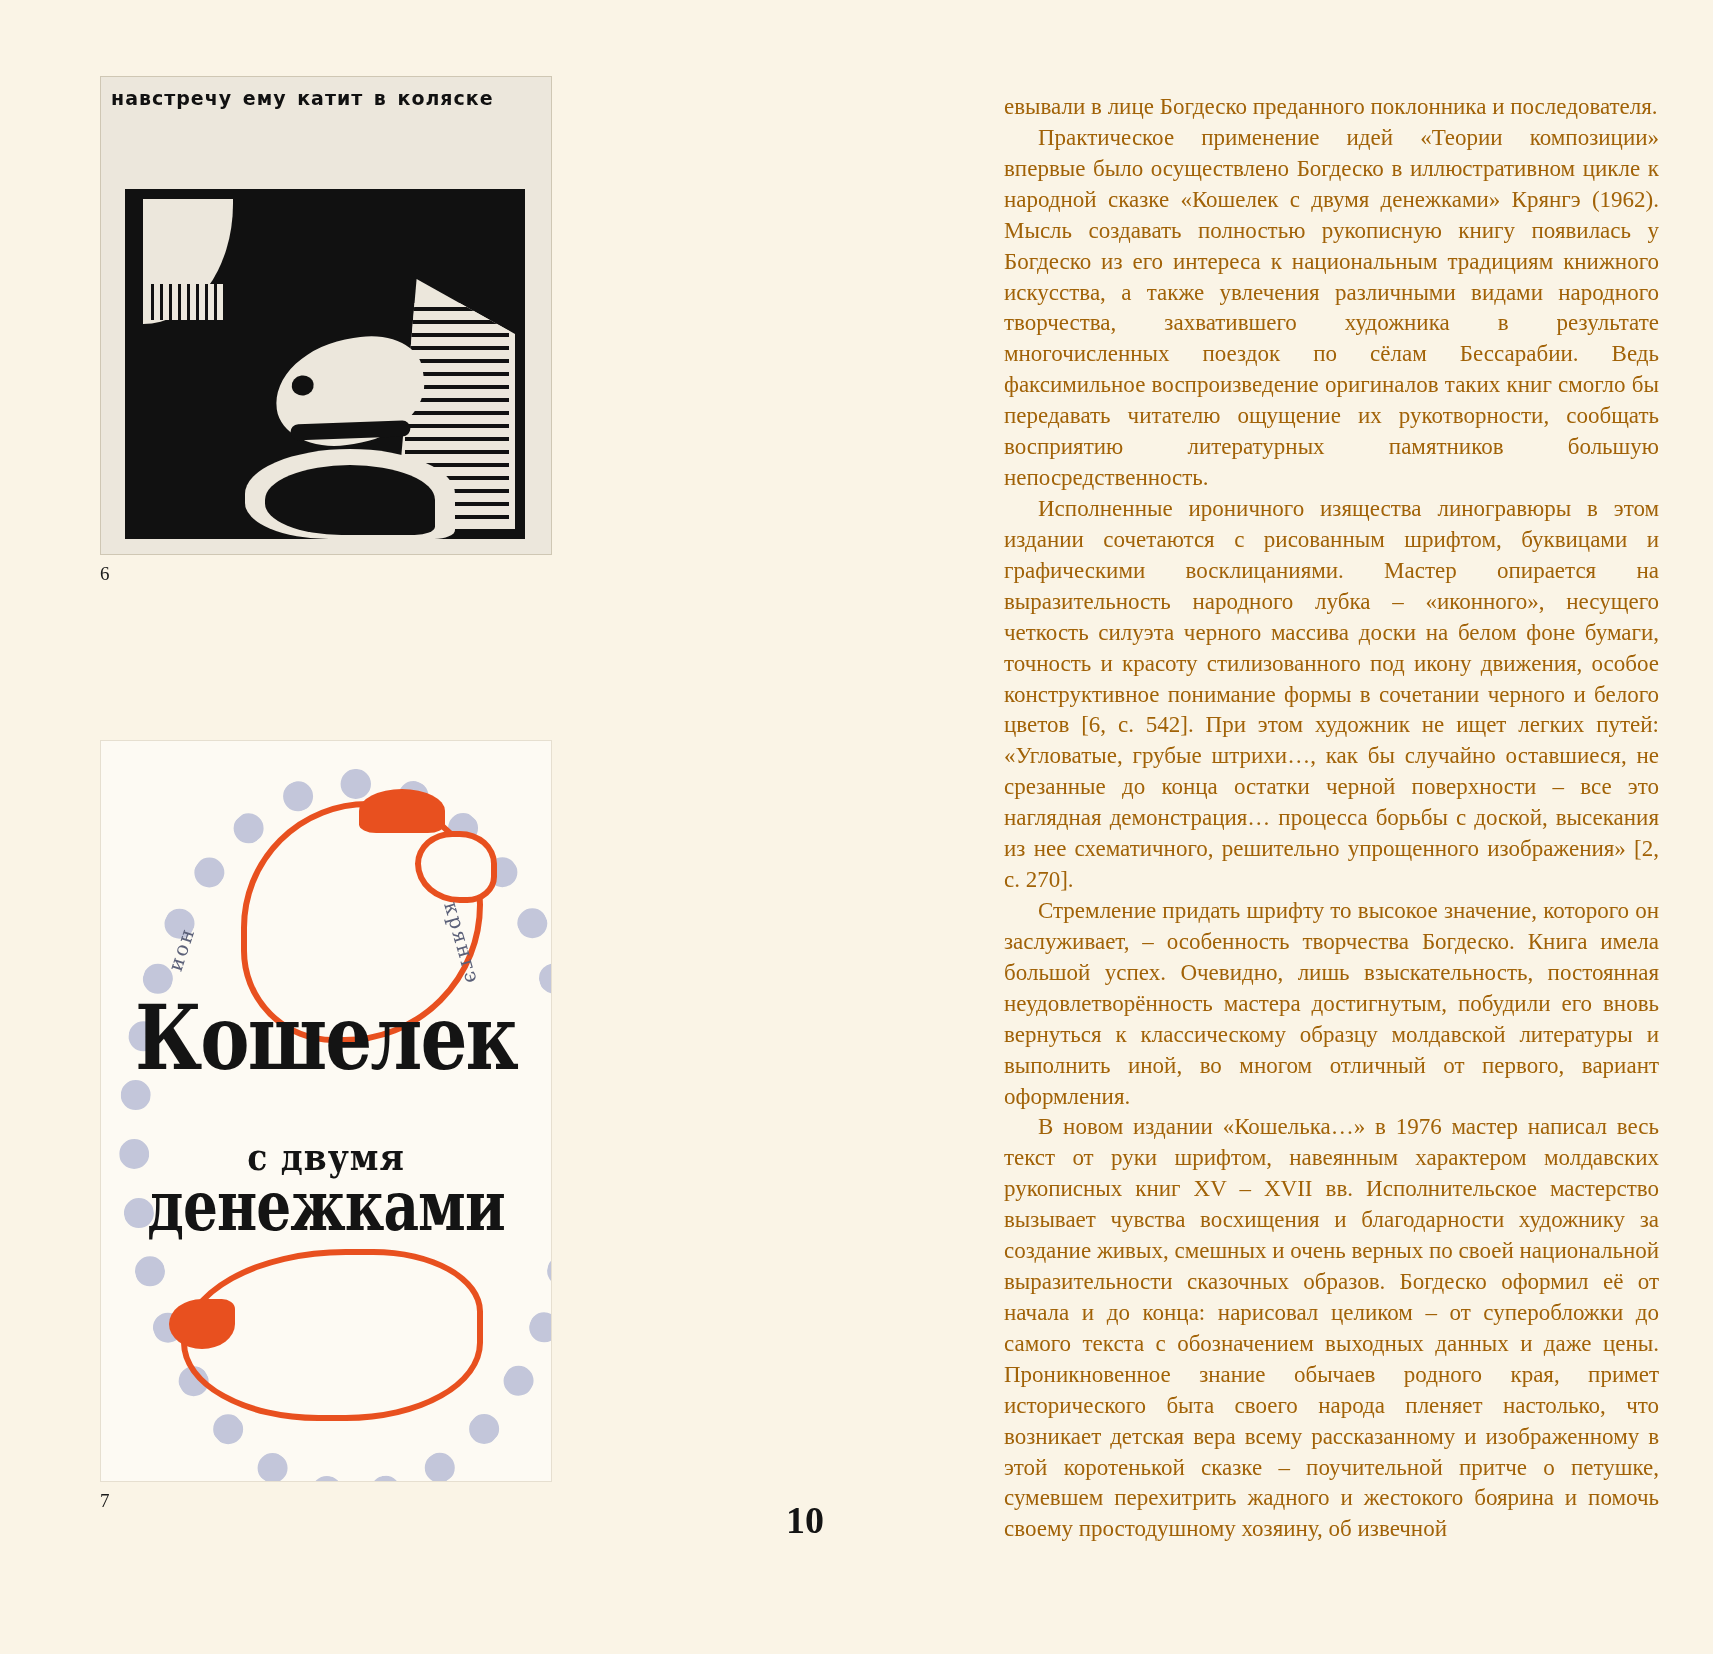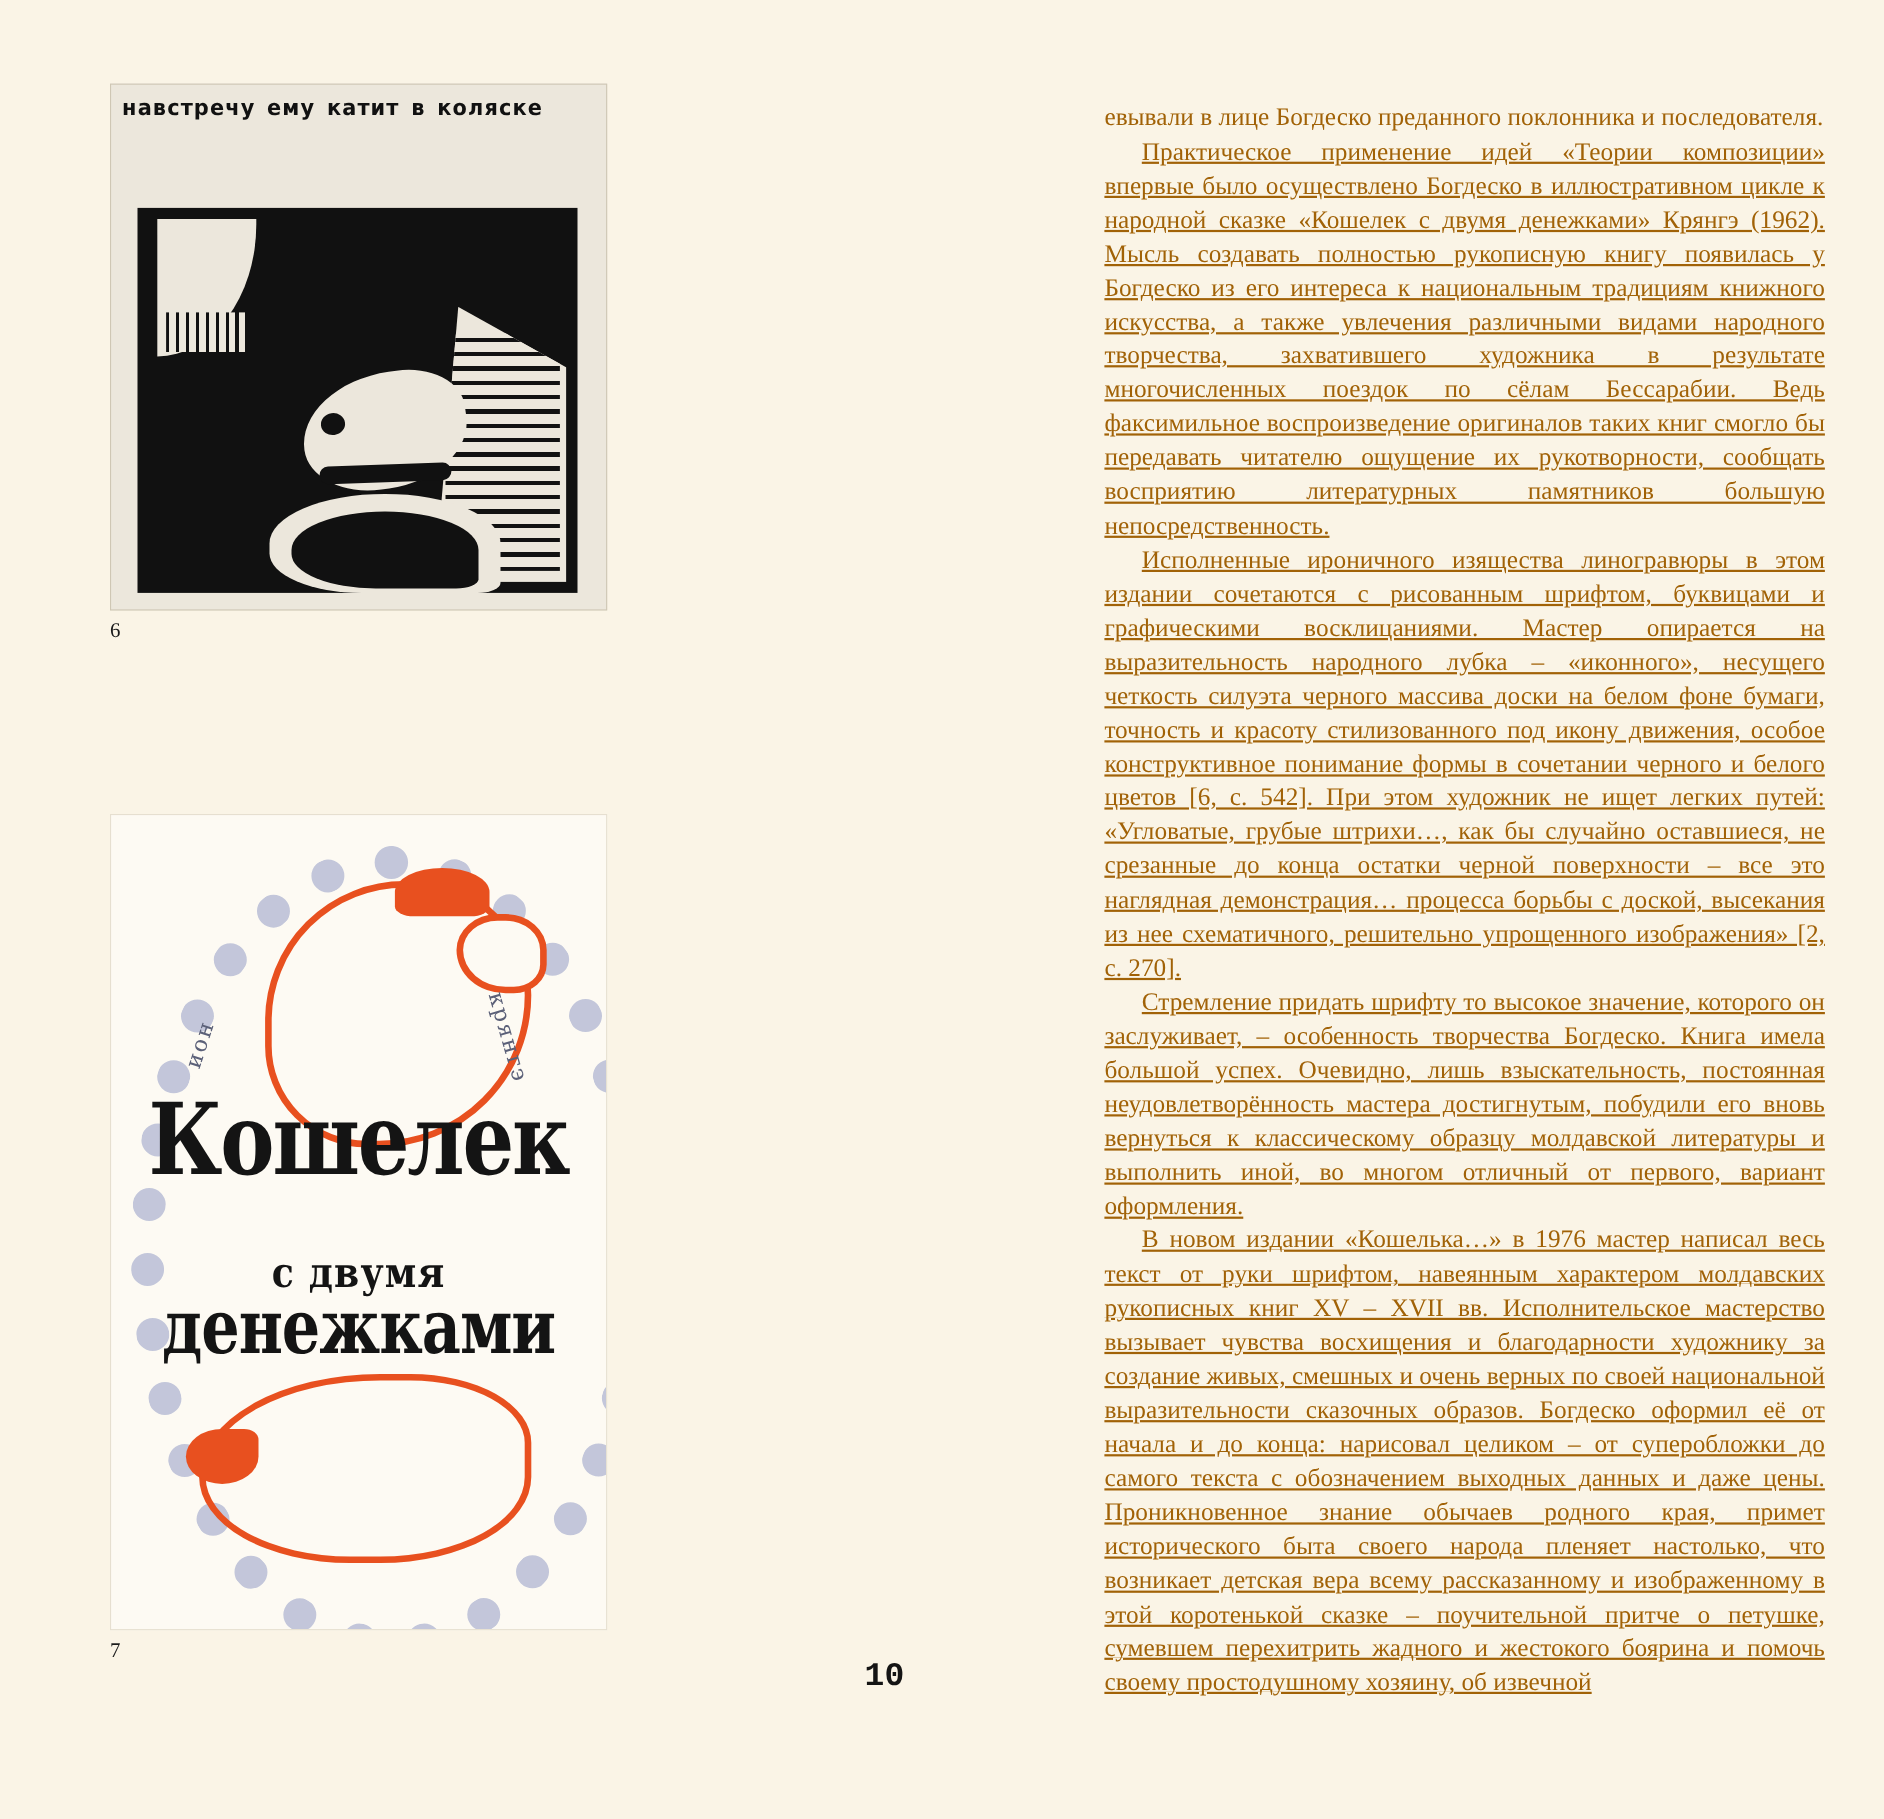--- a/index.html
+++ b/index.html
@@ -313,29 +313,28 @@
     text-align: justify;
     text-justify: inter-word;
     hyphens: manual;
     color: #a16207;
   }
   .body-text p {
     margin: 0;
   }
   .body-text p.indent {
     text-indent: 34px;
-    text-decoration: underline;
   }
   
   .folio {
     position: absolute;
     bottom: 112px;
-    font-family: Liberation Mono, monospace;
-    font-weight: bold;
-    font-size: 30px;
+    font-family: Liberation Serif, serif;
+    font-weight: bold;
+    font-size: 38px;
     color: #141414;
   }
   #folio-left  { left: 770px; }
 </style>
 </head>
 <body>
 
 <div class="spread">
 
   <div class="page-left">

